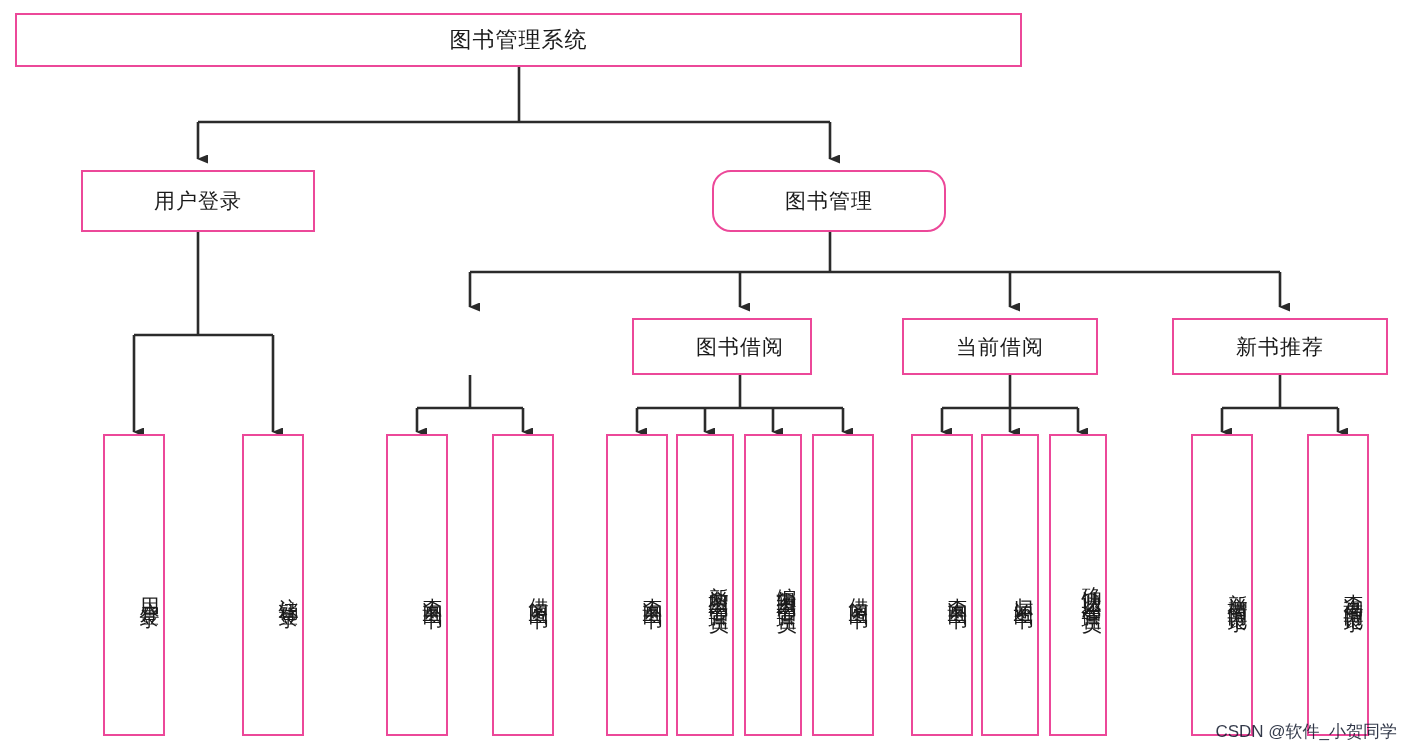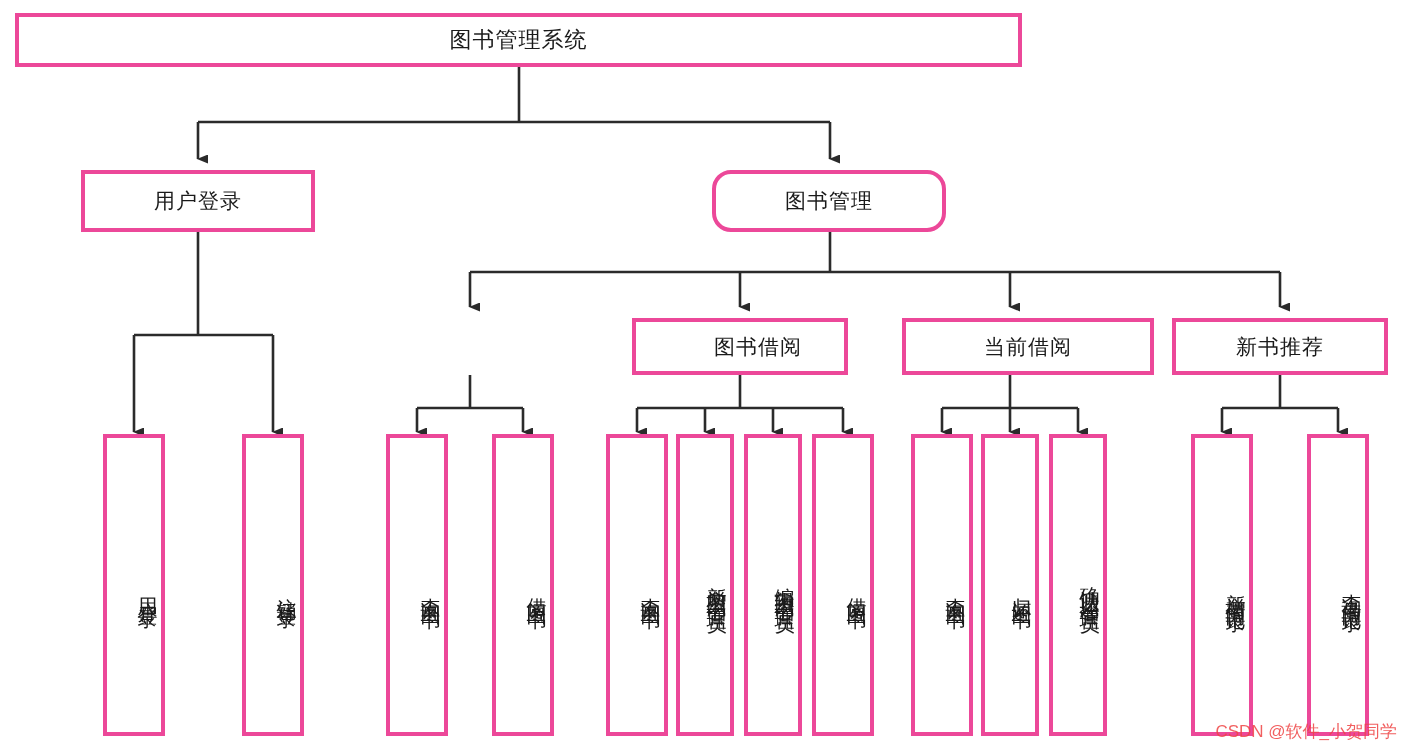--- a/index.html
+++ b/index.html
@@ -5,38 +5,38 @@
 <style>
   html,body{margin:0;padding:0;background:#ffffff;}
   body{
     font-family:"Liberation Sans","DejaVu Sans",sans-serif;
     width:1405px;height:747px;position:relative;overflow:hidden;
   }
   #canvas{position:absolute;left:0;top:0;width:1405px;height:747px;}
   svg.lines{position:absolute;left:0;top:0;width:1405px;height:747px;pointer-events:none;}
   .node{
     position:absolute;box-sizing:border-box;
-    border:4px solid #ec4899;background:#ffffff;
+    border:2px solid #ec4899;background:#ffffff;
     display:flex;align-items:center;justify-content:center;
     color:#1a1a1a;
     z-index:3;
   }
   .node.horiz{font-size:21px;letter-spacing:1px;}
   .node.root{font-size:22px;letter-spacing:1px;}
   .node.vert{
     writing-mode:vertical-rl;text-orientation:upright;
     font-size:20px;line-height:1.32;letter-spacing:4px;
     align-items:flex-start;justify-content:center;
     padding-top:10px;
   }
   .node.vert.tall{padding-top:8px;}
   .node .vtext{display:block;text-align:center;}
   .watermark{
     position:absolute;right:8px;bottom:4px;
-    font-size:17px;color:#ef4444;opacity:.85;
+    font-size:17px;color:#0f172a;opacity:.85;
     z-index:5;white-space:nowrap;
     font-family:"Liberation Sans","DejaVu Sans",sans-serif;
   }
 </style>
 </head>
 <body>
 
 <div id="canvas">
 
   <svg class="lines" viewBox="0 0 1405 747">
@@ -93,24 +93,24 @@
     <span>图书管理系统</span>
   </div>
 
   <div class="node horiz" style="left:81px;top:170px;width:234px;height:62px;">
     <span>用户登录</span>
   </div>
   <div class="node horiz" style="left:712px;top:170px;width:234px;height:62px;border-radius:19px;">
     <span>图书管理</span>
   </div>
 
-  <div class="node horiz" style="left:632px;top:318px;width:216px;height:57px;padding-left:36px;">
+  <div class="node horiz" style="left:632px;top:318px;width:180px;height:57px;padding-left:36px;">
     <span>图书借阅</span>
   </div>
-  <div class="node horiz" style="left:902px;top:318px;width:252px;height:57px;">
+  <div class="node horiz" style="left:902px;top:318px;width:196px;height:57px;">
     <span>当前借阅</span>
   </div>
   <div class="node horiz" style="left:1172px;top:318px;width:216px;height:57px;">
     <span>新书推荐</span>
   </div>
 
   <div class="node vert" style="left:103px;top:434px;width:62px;height:302px;">
     <span class="vtext">用户登录</span>
   </div>
   <div class="node vert" style="left:242px;top:434px;width:62px;height:302px;">

